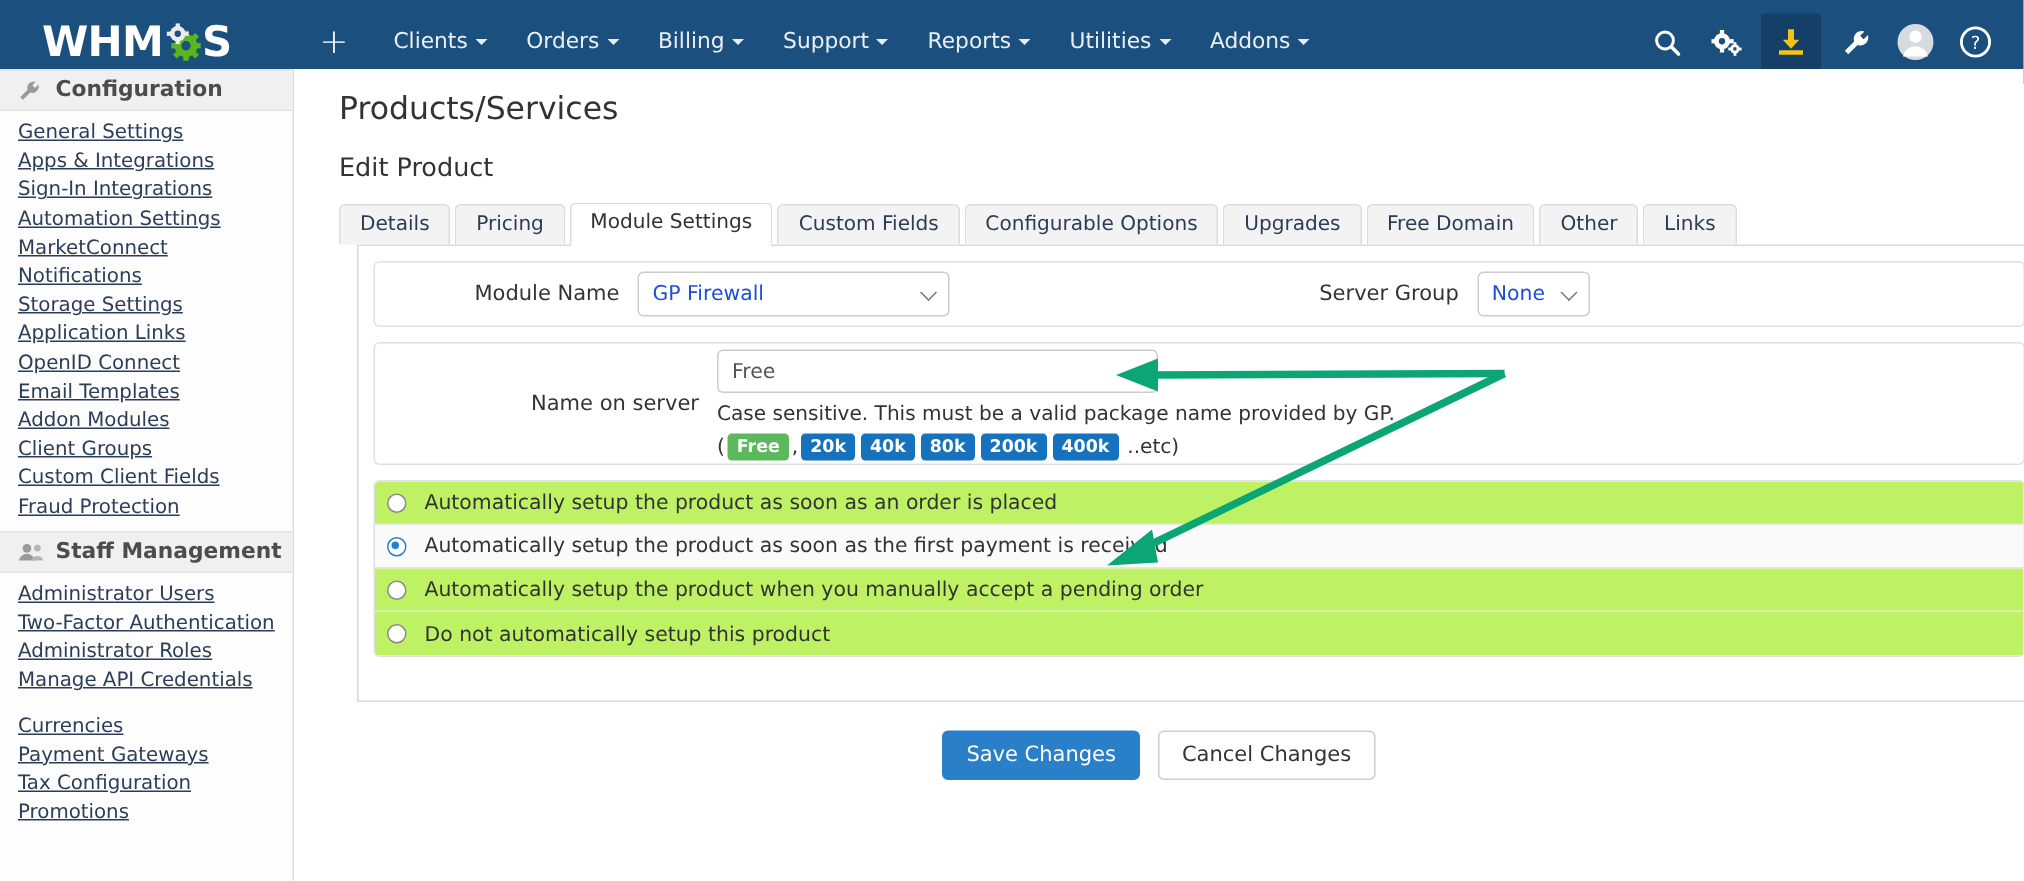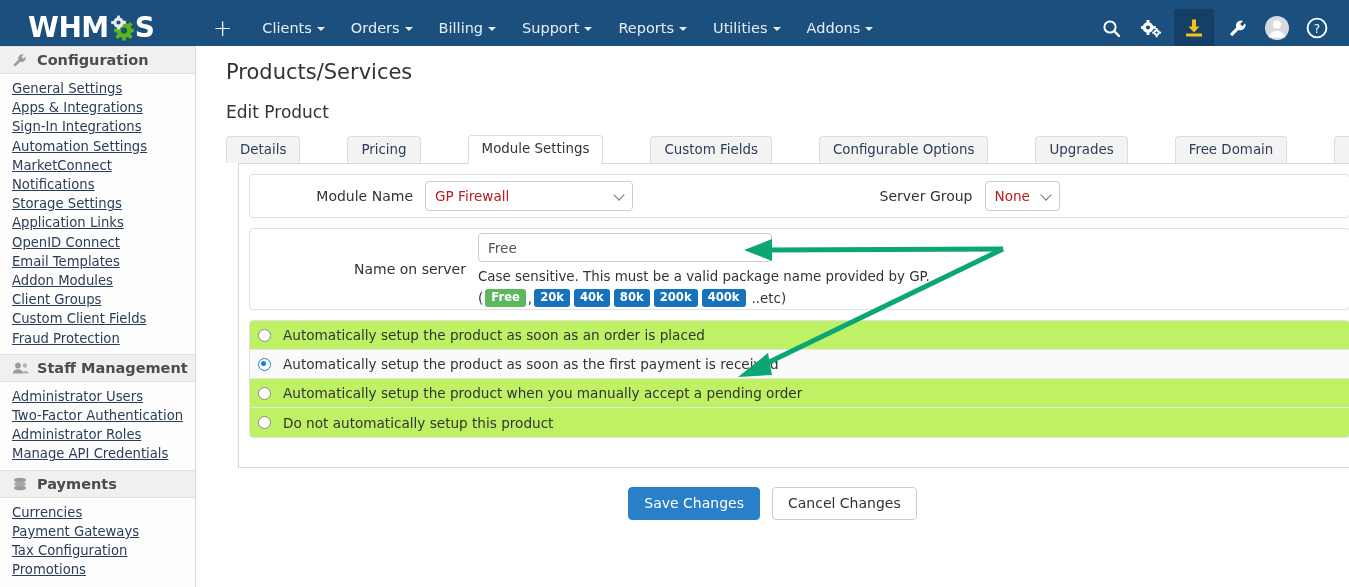--- a/index.html
+++ b/index.html
@@ -93,21 +93,21 @@
   #page-title {
     font-size: 21px; color: #333; margin: 14px 0 0 14px; font-weight: normal;
   }
   #sub-title {
     font-size: 17px; color: #333; margin: 18px 0 0 14px; font-weight: normal;
   }
 
   
   #tabs {
     margin: 14px 0 0 14px; display: flex; align-items: flex-end;
-    height: 27px; position: relative; z-index: 3; gap: 44px;
+    height: 27px; position: relative; z-index: 3;
   }
   .tab {
     height: 27px; line-height: 25px; padding: 0 13px;
     background: #f3f3f3; border: 1px solid #dcdcdc;
     border-bottom: none; border-radius: 4px 4px 0 0;
     font-size: 13.4px; color: #2b3d57; margin-right: 3px;
     cursor: pointer; white-space: nowrap;
   }
   .tab.active {
     background: #fff; color: #333; border-color: #dcdcdc;
@@ -138,21 +138,21 @@
   .half.left { justify-content: flex-start; }
   .field-label {
     font-size: 14px; color: #333; text-align: right;
     padding-right: 12px; white-space: nowrap;
   }
   #lbl-module { width: 175px; }
   #lbl-server { width: 185px; }
   .sel {
     -webkit-appearance: none; appearance: none;
     border: 1px solid #ccc; border-radius: 4px; background: #fff;
-    height: 30px; font-size: 13.6px; color: #b91c1c;
+    height: 30px; font-size: 13.6px; color: #1d4ed8;
     padding: 0 26px 0 9px;
     font-family: "DejaVu Sans", "Liberation Sans", sans-serif;
     cursor: pointer; position: relative;
   }
   .sel-wrap { position: relative; display: inline-block; }
   .sel-wrap:after {
     content: ""; position: absolute; right: 10px; top: 13px;
     width: 7px; height: 7px; border-right: 1.6px solid #777;
     border-bottom: 1.6px solid #777; transform: rotate(45deg);
     pointer-events: none; margin-top: -3px;
@@ -366,30 +366,20 @@
     </span>
     <span class="sh-label">Staff Management</span>
   </div>
   <div class="side-links">
     <a class="side-link">Administrator Users</a>
     <a class="side-link">Two-Factor Authentication</a>
     <a class="side-link">Administrator Roles</a>
     <a class="side-link">Manage API Credentials</a>
   </div>
 
-  <div class="side-header">
-    <span class="sh-icon">
-      <svg width="16" height="14" viewBox="0 0 16 14">
-        <ellipse cx="8" cy="3" rx="6" ry="2.3" fill="#9a9a9a"></ellipse>
-        <ellipse cx="8" cy="7" rx="6" ry="2.3" fill="#a8a8a8"></ellipse>
-        <ellipse cx="8" cy="11" rx="6" ry="2.3" fill="#9a9a9a"></ellipse>
-      </svg>
-    </span>
-    <span class="sh-label">Payments</span>
-  </div>
   <div class="side-links">
     <a class="side-link">Currencies</a>
     <a class="side-link">Payment Gateways</a>
     <a class="side-link">Tax Configuration</a>
     <a class="side-link">Promotions</a>
   </div>
 </div>
 
 <div id="content">
 

